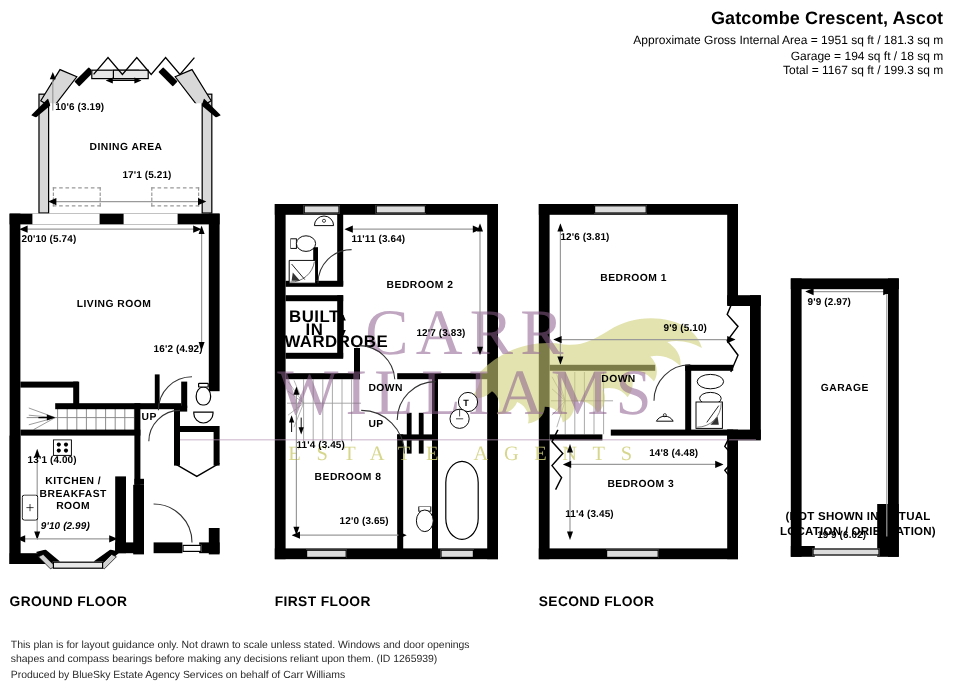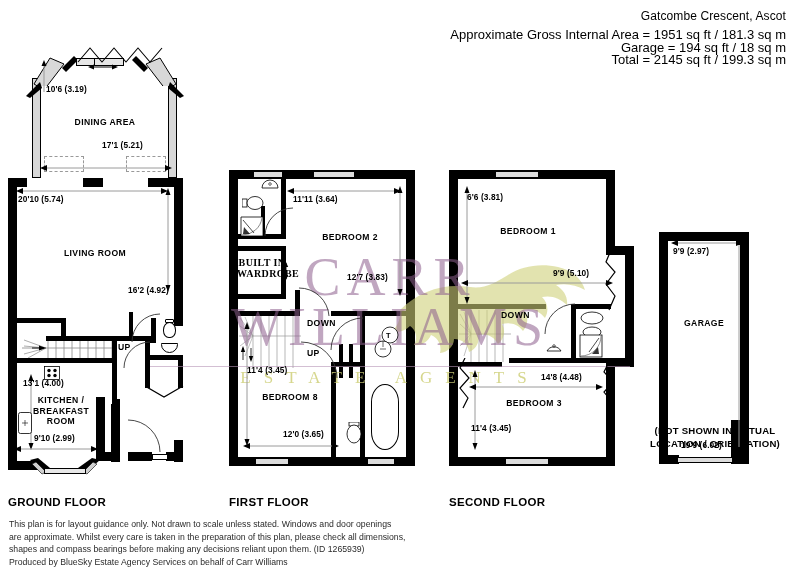--- a/index.html
+++ b/index.html
@@ -10,24 +10,24 @@
     font-family:"Liberation Sans", sans-serif;
     color:#000;
     position:relative;
     overflow:hidden;
   }
   #page { position:relative; width:800px; height:573px; }
 
   
   .header { position:absolute; right:14px; top:6px; text-align:right; }
   .header .title {
-    font-size:12px; font-weight:normal; letter-spacing:0.1px; line-height:20px;
+    font-size:15px; font-weight:bold; letter-spacing:0.1px; line-height:20px;
   }
   .header .sub {
-    font-size:13px; line-height:12.6px; margin-top:3px;
+    font-size:10px; line-height:12.6px; margin-top:3px;
   }
   .header .sub div { white-space:nowrap; }
 
   
   .watermark {
     position:absolute; left:175px; top:250px; width:430px; height:160px;
     pointer-events:none; z-index:5;
   }
   .wm-carr {
     position:absolute; left:0; top:0; width:100%;
@@ -108,21 +108,21 @@
 </head>
 <body>
 
 <div id="page">
 
   <div class="header">
     <div class="title">Gatcombe Crescent, Ascot</div>
     <div class="sub">
       <div>Approximate Gross Internal Area = 1951 sq ft / 181.3 sq m</div>
       <div>Garage = 194 sq ft / 18 sq m</div>
-      <div>Total = 2145 sq ft / 199.3 sq m</div>
+      <div>Total = 1167 sq ft / 199.3 sq m</div>
     </div>
   </div>
 
   <div class="watermark">
     <svg class="wm-dragon" viewBox="0 0 200 130">
       <path d="M10,75 C30,55 55,48 80,52 C95,54 105,48 118,40 C132,31 150,28 168,32
                C182,35 192,44 195,55 C186,50 176,48 166,50 C174,55 178,62 177,70
                C170,63 161,60 152,62 C158,68 159,76 155,83 C150,76 142,73 134,75
                C139,82 138,90 133,96 C128,89 120,87 112,89 C116,96 114,104 108,109
                C104,101 96,98 88,100 C90,107 86,114 79,117 C78,109 72,104 64,104
@@ -312,21 +312,21 @@
       <line x1="4" y1="3" x2="4" y2="73" stroke="#9a9a9a" stroke-width="1"></line>
       <polygon points="4,0 1.5,7 6.5,7" fill="#000"></polygon>
       <polygon points="4,76 1.5,69 6.5,69" fill="#000"></polygon>
     </svg>
     <div class="dim" style="left:23px;top:378px;">13'1 (4.00)</div>
     <svg class="zig" style="left:14px;top:444px;" width="84" height="10">
       <line x1="3" y1="5" x2="81" y2="5" stroke="#9a9a9a" stroke-width="1"></line>
       <polygon points="0,5 7,2 7,8" fill="#000"></polygon>
       <polygon points="84,5 77,2 77,8" fill="#000"></polygon>
     </svg>
-    <div class="dim" style="left:34px;top:433px;">9'10 (2.99)</div>
+    <div class="dim" style="left:34px;top:433px;font-style:italic;">9'10 (2.99)</div>
 
     <div class="label multi" style="left:26px;top:395px;width:70px;">
       <span>KITCHEN /</span><br>
       <span>BREAKFAST</span><br>
       <span>ROOM</span>
     </div>
 
     <svg class="zig" style="left:44px;top:366px;" width="16" height="14">
       <rect x="0.5" y="0.5" width="15" height="13" fill="#fff" stroke="#000" stroke-width="0.8"></rect>
       <circle cx="5" cy="4.5" r="1.7" fill="#000"></circle>
@@ -378,21 +378,21 @@
     </svg>
 
     <svg class="zig" style="left:38px;top:206px;" width="32" height="32">
       <path d="M2,30 A28,28 0 0 1 30,2" fill="none" stroke="#333" stroke-width="0.9"></path>
     </svg>
     <div class="doorleaf" style="left:36px;top:206px;width:4px;height:28px;"></div>
 
     <div class="wall" style="left:13px;top:246px;width:48px;height:5px;"></div>
     <div class="wall" style="left:56px;top:246px;width:5px;height:52px;"></div>
     <div class="wall" style="left:13px;top:294px;width:48px;height:5px;"></div>
-    <div class="label multi" style="left:12px;top:258px;width:50px;font-size:10px;font-family:Liberation Serif, serif;">
+    <div class="label multi" style="left:12px;top:258px;width:50px;font-size:14px;">
       <span>BUILT IN</span><br>
       <span>WARDROBE</span>
     </div>
     <svg class="zig" style="left:57px;top:262px;" width="8" height="18">
       <line x1="4" y1="1" x2="4" y2="17" stroke="#000" stroke-width="0.9"></line>
       <polygon points="4,0 1.8,5 6.2,5" fill="#000"></polygon>
       <polygon points="4,18 1.8,13 6.2,13" fill="#000"></polygon>
     </svg>
 
     <div class="label" style="left:80px;top:232px;width:90px;">BEDROOM 2</div>
@@ -502,21 +502,21 @@
 
     <div class="win" style="left:50px;top:171px;width:44px;height:7px;background:#dcdcdc;"></div>
     <div class="win" style="left:60px;top:458px;width:44px;height:7px;background:#dcdcdc;"></div>
 
     <div class="label" style="left:38px;top:226px;width:90px;">BEDROOM 1</div>
     <svg class="zig" style="left:18px;top:186px;" width="8" height="118">
       <line x1="4" y1="3" x2="4" y2="115" stroke="#9a9a9a" stroke-width="1"></line>
       <polygon points="4,0 1.5,7 6.5,7" fill="#000"></polygon>
       <polygon points="4,118 1.5,111 6.5,111" fill="#000"></polygon>
     </svg>
-    <div class="dim" style="left:22px;top:192px;">6'6 (3.81)</div>
+    <div class="dim" style="left:22px;top:192px;">12'6 (3.81)</div>
     <svg class="zig" style="left:16px;top:278px;" width="152" height="10">
       <line x1="3" y1="5" x2="149" y2="5" stroke="#9a9a9a" stroke-width="1"></line>
       <polygon points="0,5 7,2 7,8" fill="#000"></polygon>
       <polygon points="152,5 145,2 145,8" fill="#000"></polygon>
     </svg>
     <div class="dim" style="left:108px;top:268px;">9'9 (5.10)</div>
 
     <svg class="zig" style="left:158px;top:250px;" width="16" height="62">
       <polyline points="8,0 3,12 12,22 3,34 12,46 6,60" fill="none" stroke="#000" stroke-width="1.2"></polyline>
     </svg>
@@ -614,18 +614,17 @@
     <div class="dim" style="left:26px;top:440px;">19'9 (6.02)</div>
 
     <div class="notshown" style="left:-20px;top:424px;width:160px;">
       <div>(NOT SHOWN IN ACTUAL</div>
       <div>LOCATION / ORIENTATION)</div>
     </div>
   </div>
 
   <div class="footer">
     <div>This plan is for layout guidance only. Not drawn to scale unless stated. Windows and door openings</div>
-    <div>are approximate. Whilst every care is taken in the preparation of this plan, please check all dimensions,</div>
     <div>shapes and compass bearings before making any decisions reliant upon them. (ID 1265939)</div>
     <div>Produced by BlueSky Estate Agency Services on behalf of Carr Williams</div>
   </div>
 
 </div>
 
 </body></html>

